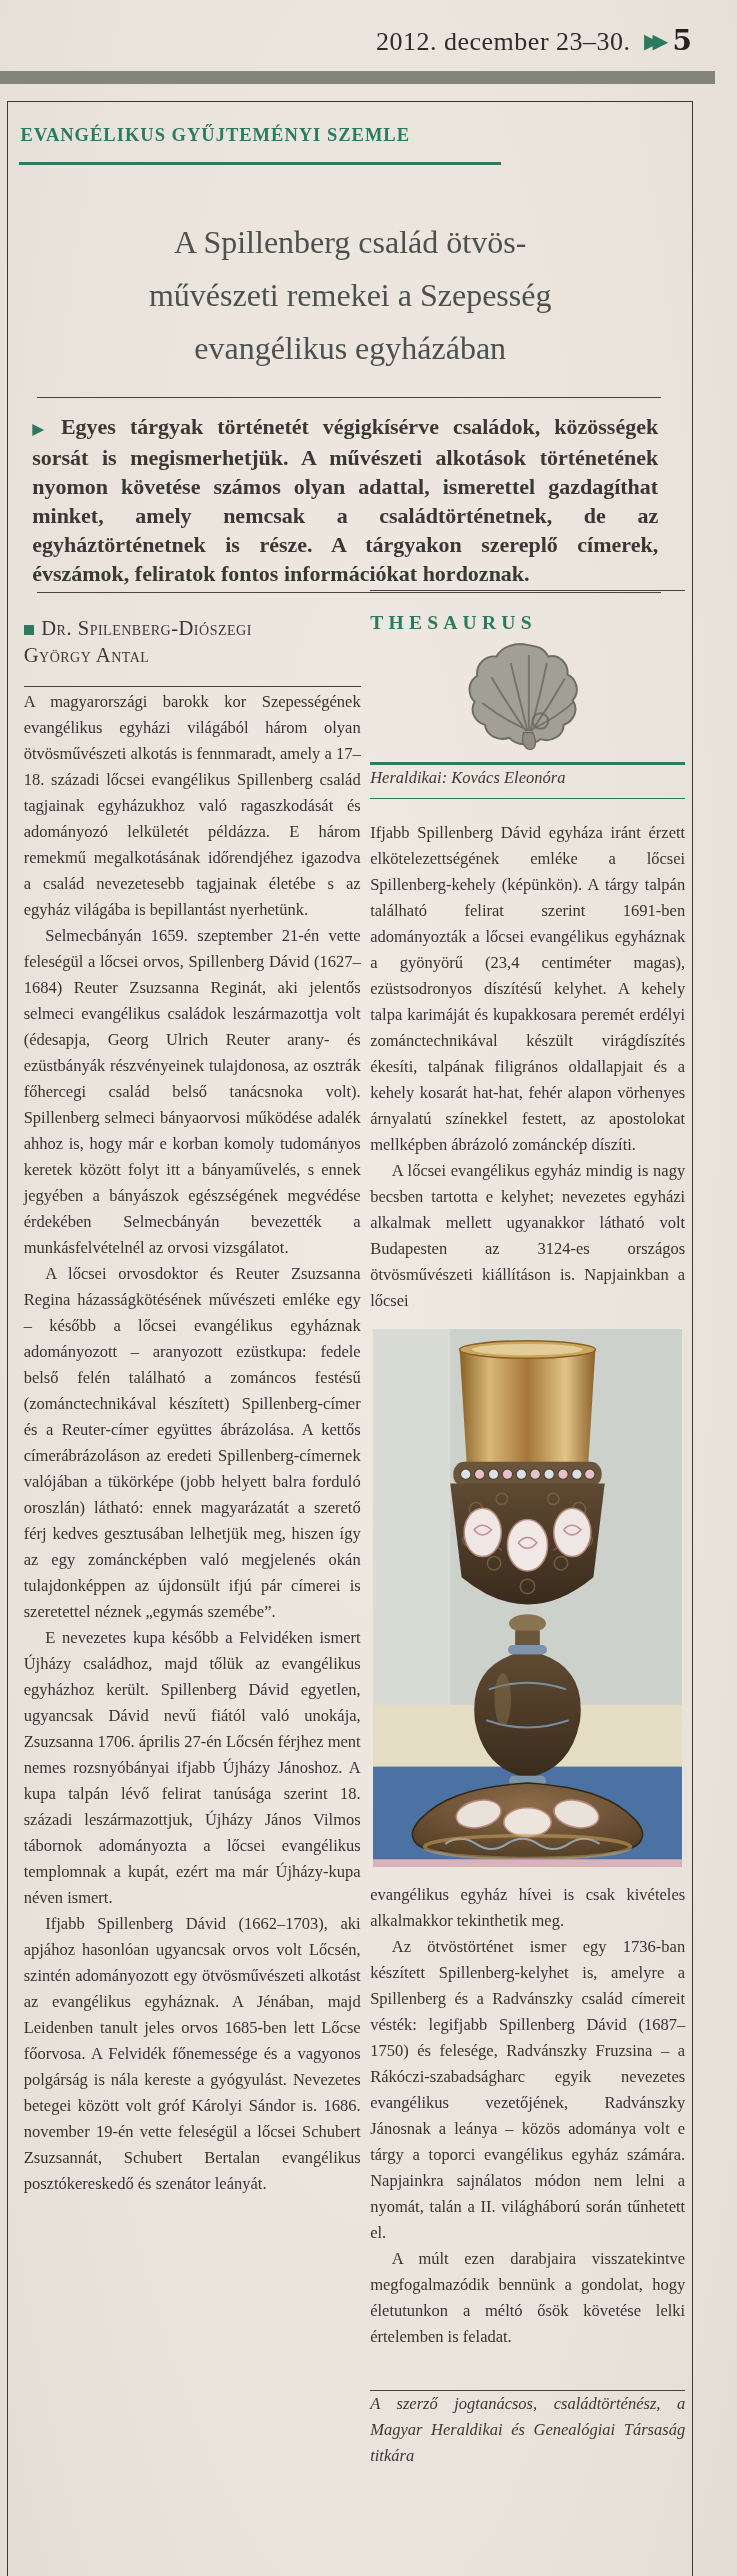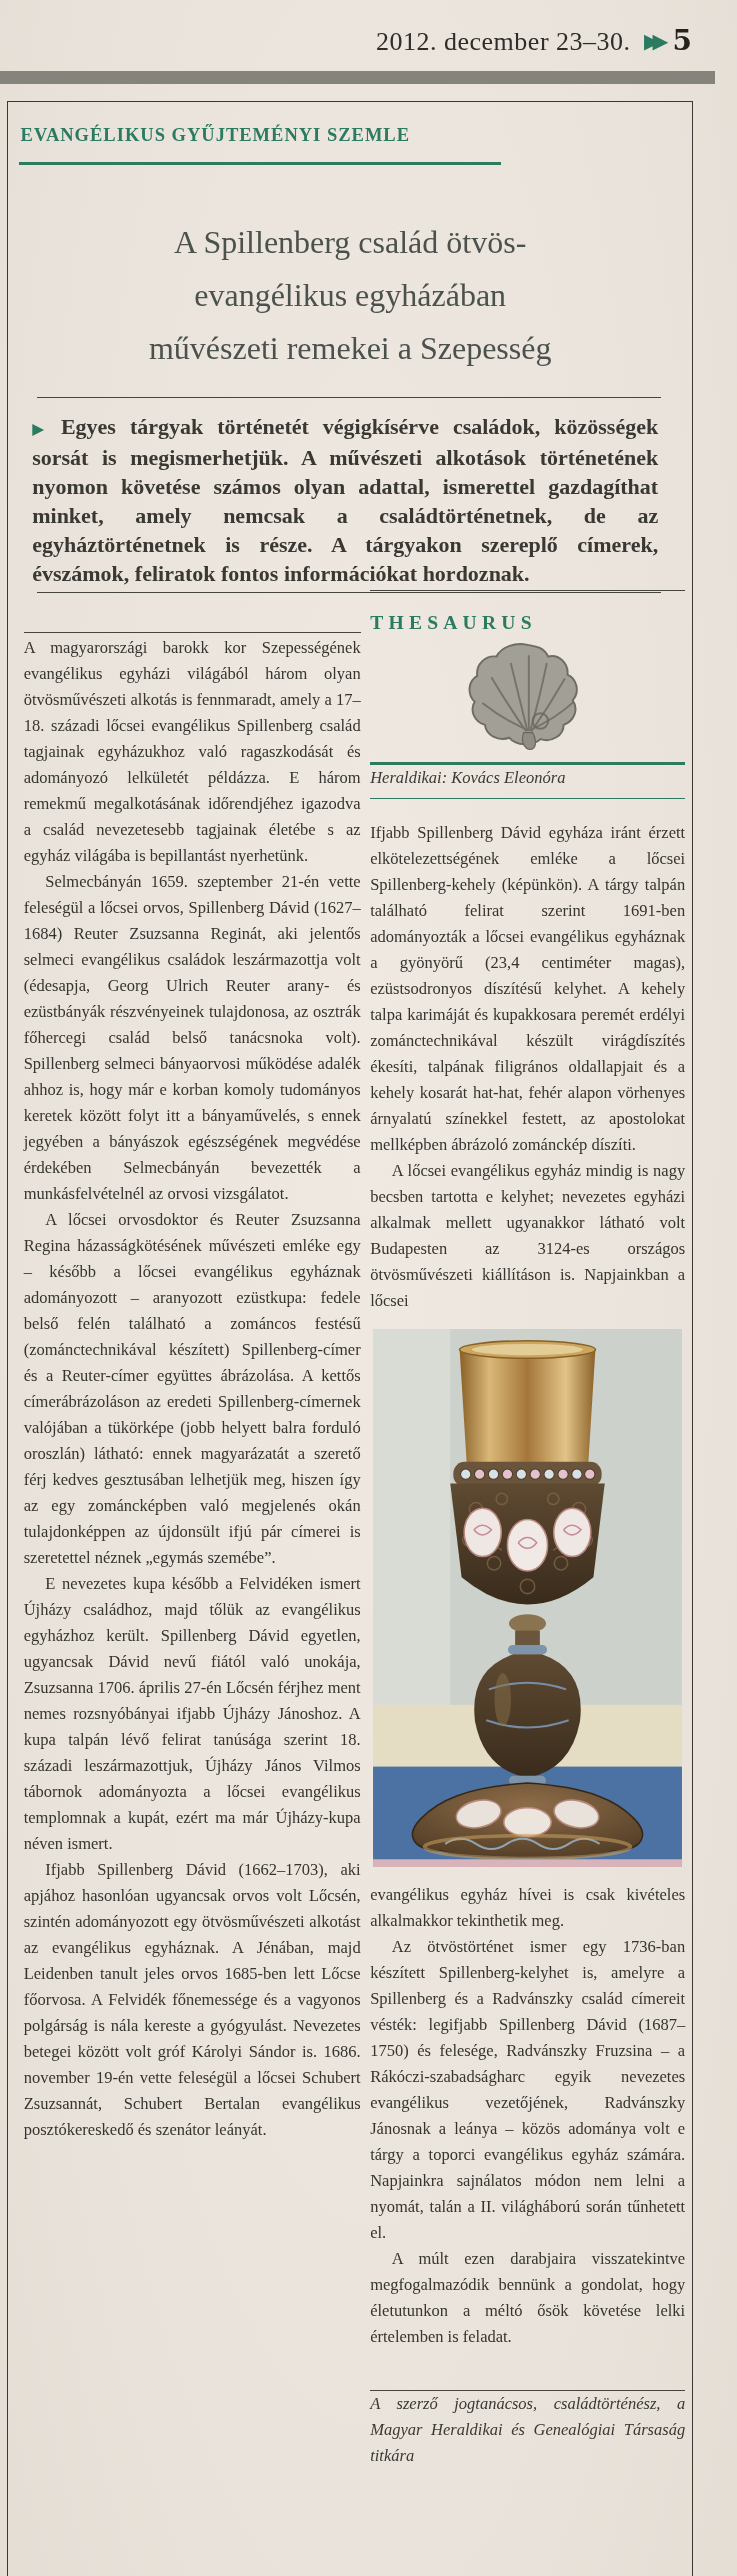--- a/index.html
+++ b/index.html
@@ -63,29 +63,33 @@
   </div>
   <div class="top-bar"></div>
 
   <div class="article-box">
 
     <div class="section-label">EVANGÉLIKUS GYŰJTEMÉNYI SZEMLE</div>
     <div class="section-underline"></div>
 
     <h1 class="headline">
       <div>A Spillenberg család ötvös-</div>
+      <div>művészeti remekei a Szepesség</div>
       <div>evangélikus egyházában</div>
-      <div>művészeti remekei a Szepesség</div>
     </h1>
 
     <div class="rule" id="lead-rule-top"></div>
     <p class="lead"><span class="lead-arrow">▶</span><span>Egyes tárgyak történetét végigkísérve családok, közösségek sorsát is megismerhetjük. A művészeti alkotások történetének nyomon követése számos olyan adattal, ismerettel gazdagíthat minket, amely nemcsak a családtörténetnek, de az egyháztörténetnek is része. A tárgyakon szereplő címerek, évszámok, feliratok fontos információkat hordoznak.</span></p>
     <div class="rule" id="lead-rule-bottom"></div>
 
     <div class="col" id="left-col">
+      <div class="author">
+        <div><span class="author-bullet"></span><span>Dr. Spilenberg-Diószegi</span></div>
+        <div>György Antal</div>
+      </div>
       <div class="author-rule"></div>
       <div class="left-body">
         <p>A magyarországi barokk kor Szepességének evangélikus egyházi világából három olyan ötvösművészeti alkotás is fennmaradt, amely a 17–18. századi lőcsei evangélikus Spillenberg család tagjainak egyházukhoz való ragaszkodását és adományozó lelkületét példázza. E három remekmű megalkotásának időrendjéhez igazodva a család nevezetesebb tagjainak életébe s az egyház világába is bepillantást nyerhetünk.</p>
         <p>Selmecbányán 1659. szeptember 21-én vette feleségül a lőcsei orvos, Spillenberg Dávid (1627–1684) Reuter Zsuzsanna Reginát, aki jelentős selmeci evangélikus családok leszármazottja volt (édesapja, Georg Ulrich Reuter arany- és ezüstbányák részvényeinek tulajdonosa, az osztrák főhercegi család belső tanácsnoka volt). Spillenberg selmeci bányaorvosi működése adalék ahhoz is, hogy már e korban komoly tudományos keretek között folyt itt a bányaművelés, s ennek jegyében a bányászok egészségének megvédése érdekében Selmecbányán bevezették a munkásfelvételnél az orvosi vizsgálatot.</p>
         <p>A lőcsei orvosdoktor és Reuter Zsuzsanna Regina házasságkötésének művészeti emléke egy – később a lőcsei evangélikus egyháznak adományozott – aranyozott ezüstkupa: fedele belső felén található a zománcos festésű (zománctechnikával készített) Spillenberg-címer és a Reuter-címer együttes ábrázolása. A kettős címerábrázoláson az eredeti Spillenberg-címernek valójában a tükörképe (jobb helyett balra forduló oroszlán) látható: ennek magyarázatát a szerető férj kedves gesztusában lelhetjük meg, hiszen így az egy zománcképben való megjelenés okán tulajdonképpen az újdonsült ifjú pár címerei is szeretettel néznek „egymás szemébe”.</p>
         <p>E nevezetes kupa később a Felvidéken ismert Újházy családhoz, majd tőlük az evangélikus egyházhoz került. Spillenberg Dávid egyetlen, ugyancsak Dávid nevű fiától való unokája, Zsuzsanna 1706. április 27-én Lőcsén férjhez ment nemes rozsnyóbányai ifjabb Újházy Jánoshoz. A kupa talpán lévő felirat tanúsága szerint 18. századi leszármazottjuk, Újházy János Vilmos tábornok adományozta a lőcsei evangélikus templomnak a kupát, ezért ma már Újházy-kupa néven ismert.</p>
         <p>Ifjabb Spillenberg Dávid (1662–1703), aki apjához hasonlóan ugyancsak orvos volt Lőcsén, szintén adományozott egy ötvösművészeti alkotást az evangélikus egyháznak. A Jénában, majd Leidenben tanult jeles orvos 1685-ben lett Lőcse főorvosa. A Felvidék főnemessége és a vagyonos polgárság is nála kereste a gyógyulást. Nevezetes betegei között volt gróf Károlyi Sándor is. 1686. november 19-én vette feleségül a lőcsei Schubert Zsuzsannát, Schubert Bertalan evangélikus posztókereskedő és szenátor leányát.</p>
       </div>
     </div>
 

